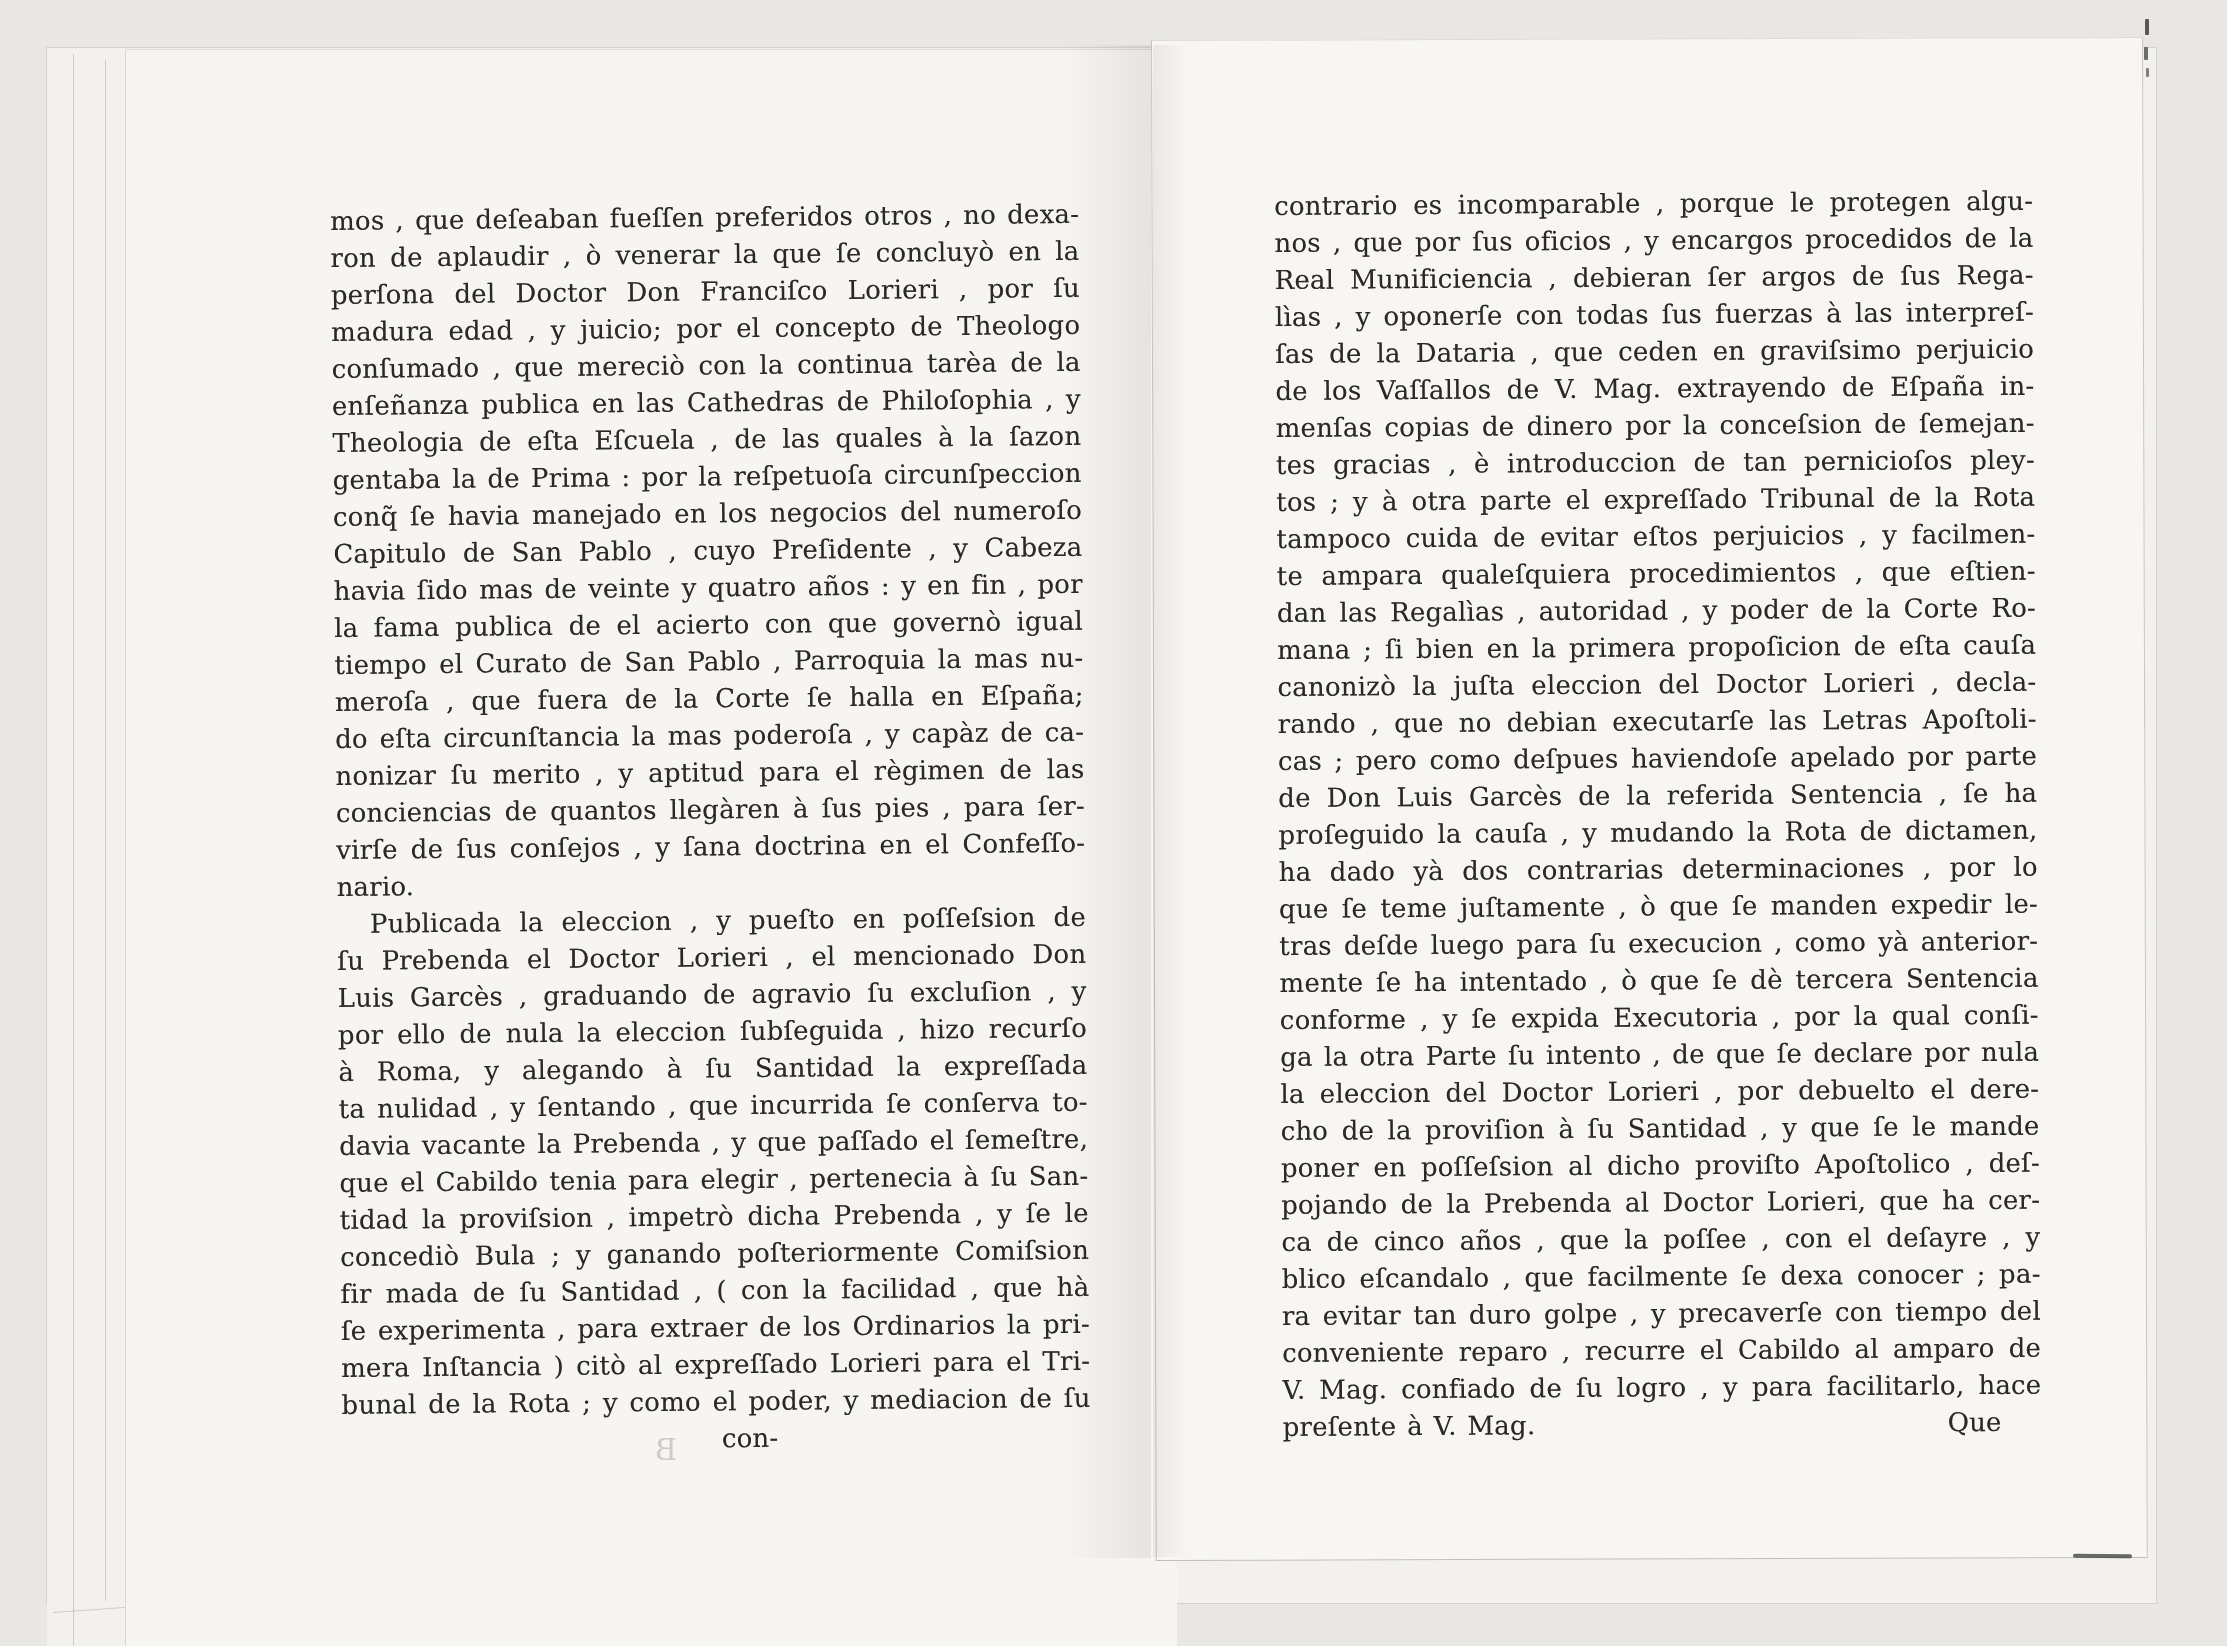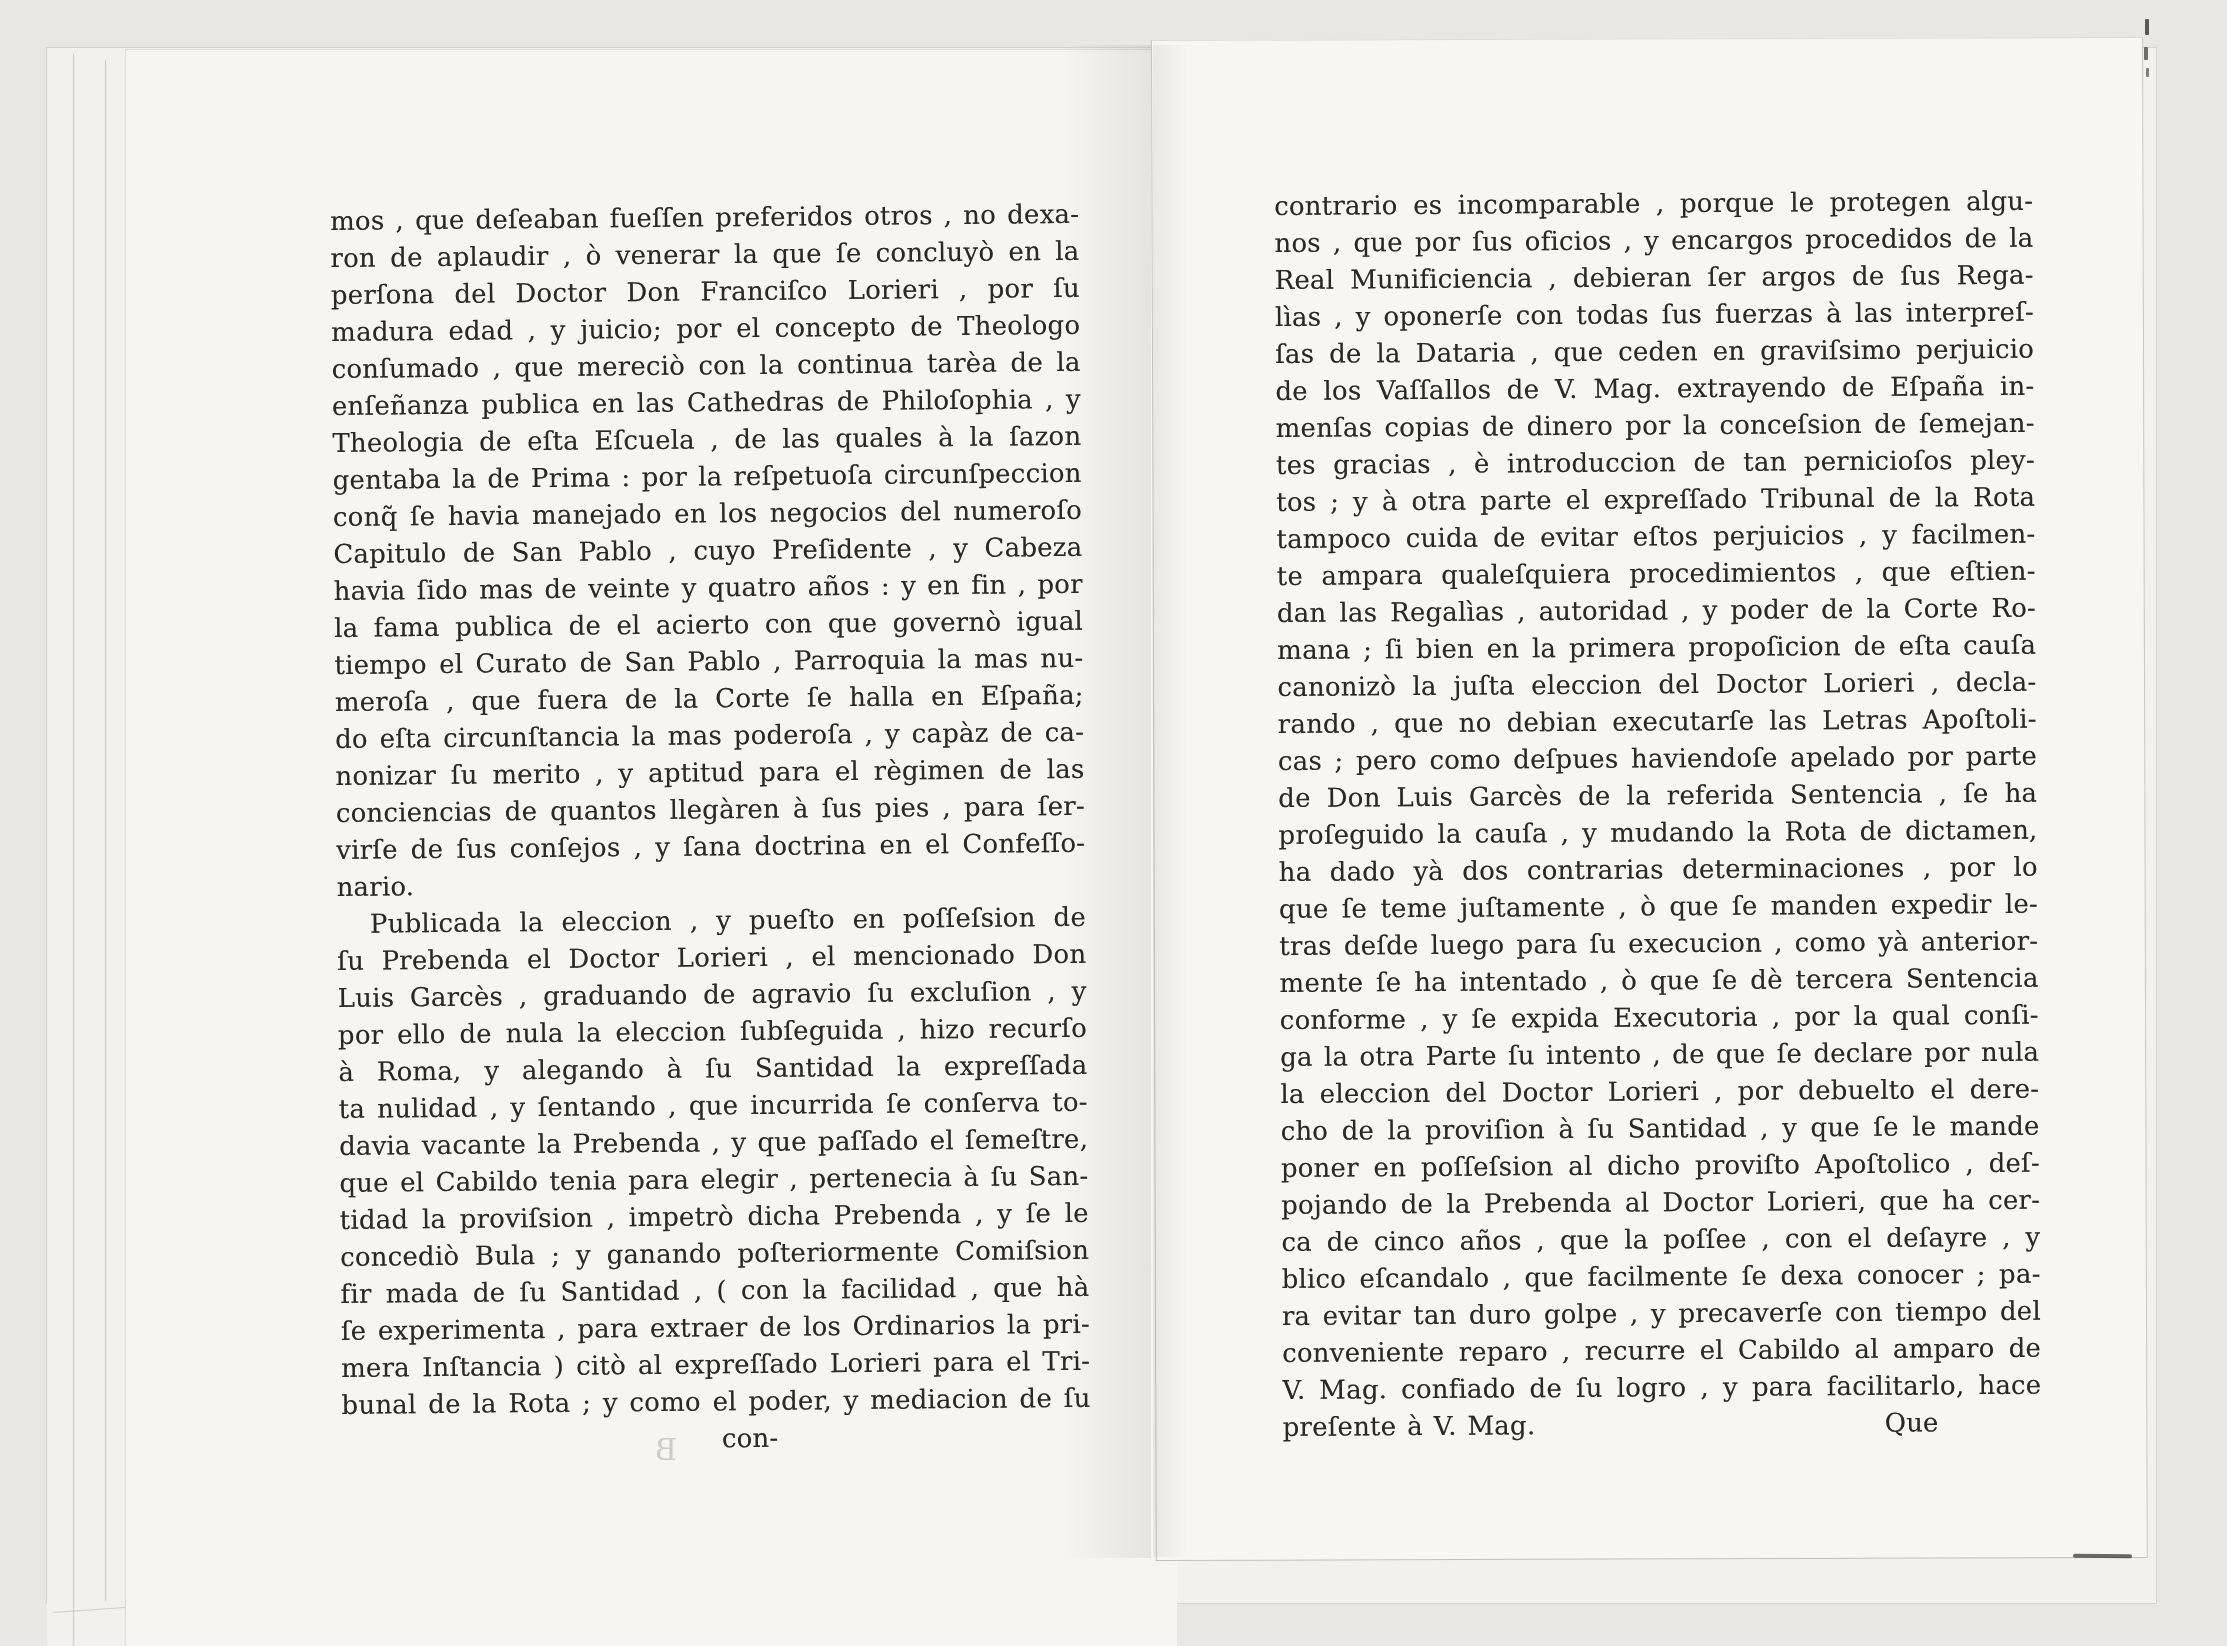--- a/index.html
+++ b/index.html
@@ -64,21 +64,21 @@
     height:37px;line-height:37px;overflow:hidden;
     text-align:justify;text-align-last:justify;
   }
   .line.short{text-align-last:left;}
   .catchword-row-left{
     height:37px;line-height:37px;padding-left:380px;
   }
   .lastrow{
     height:37px;line-height:37px;display:flex;justify-content:space-between;
   }
-  .lastrow .catchword{margin-right:103px;}
+  .lastrow .catchword{margin-right:40px;}
   .ghost-signature{
     position:absolute;left:655px;top:1435px;
     font-size:30px;line-height:30px;color:#8f8c85;opacity:.38;
     transform:scaleX(-1);
   }
   
   .smudge-bottom-right{
     position:absolute;left:2073px;top:1554px;width:59px;height:4.4px;
     background:#3a3a38;opacity:.75;transform:rotate(.6deg);border-radius:1.9px;
   }

